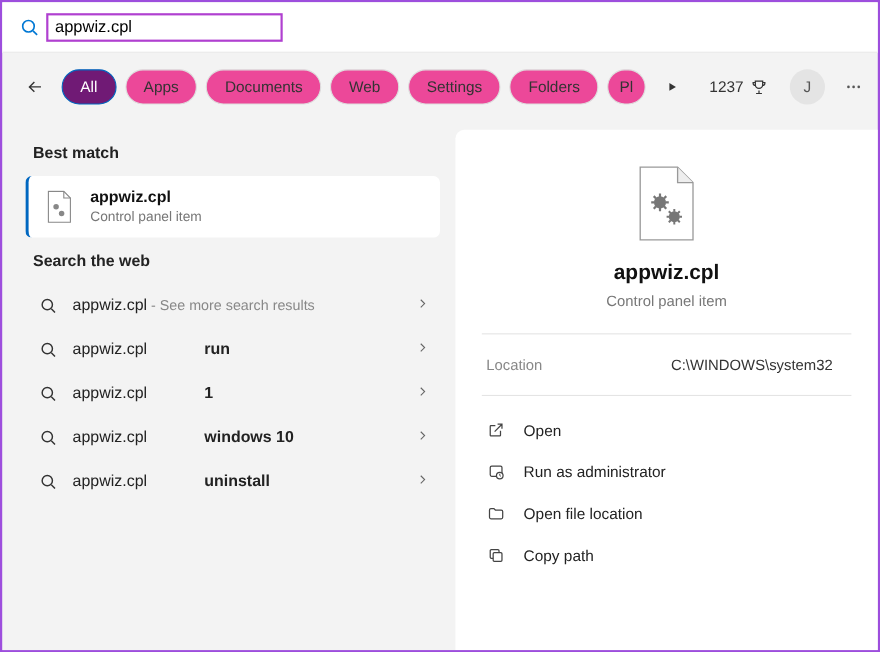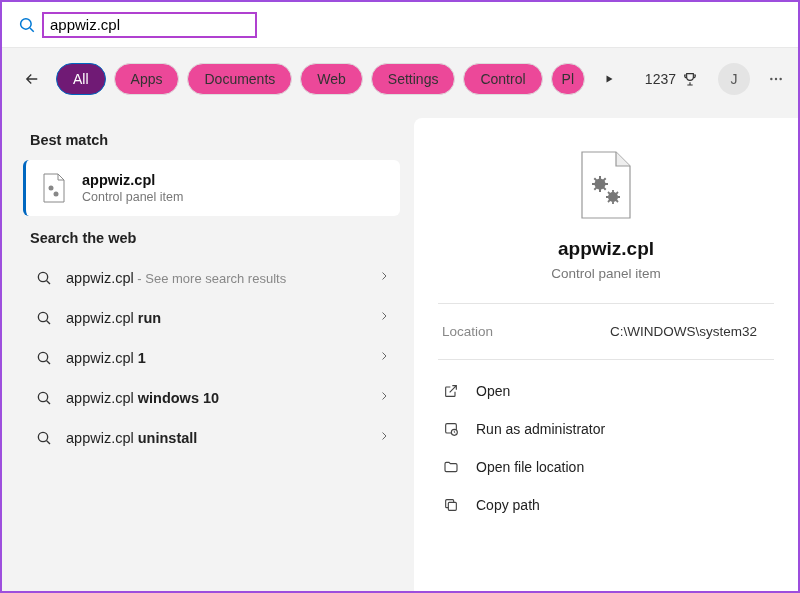--- a/index.html
+++ b/index.html
@@ -28,21 +28,21 @@
   .section-title { font-size: 14.5px; font-weight: 600; color: #222; margin: 14px 0 12px 4px; }
   
   .best-match { background: #fff; border-radius: 6px; padding: 12px 14px; display: flex; align-items: center; gap: 14px; border-left: 3px solid #0067c0; margin-left: -3px; }
   .bm-icon { width: 28px; height: 28px; display: flex; align-items: center; justify-content: center; }
   .bm-text { display: flex; flex-direction: column; }
   .bm-title { font-size: 14.5px; font-weight: 600; color: #111; }
   .bm-sub { font-size: 12.5px; color: #777; margin-top: 2px; }
   
   .web-item { display: flex; align-items: flex-start; padding: 12px 10px; gap: 14px; cursor: pointer; border-radius: 4px; }
   .web-text { flex: 1; font-size: 14.5px; color: #222; }
-  .web-text .bold { font-weight: 600; }
+  .web-text .bold { font-weight: 600; margin-left: 48px; }
   .web-text .muted { color: #888; font-size: 13px; }
   .chev { color: #666; }
   
   .detail-icon { align-self: center; margin: 8px 0 18px; }
   .detail-title { text-align: center; font-size: 19px; font-weight: 600; color: #111; }
   .detail-sub { text-align: center; font-size: 13.5px; color: #777; margin-top: 6px; margin-bottom: 22px; }
   
   .divider { height: 1px; background: #e4e4e4; }
   
   .loc-row { display: flex; padding: 20px 4px; font-size: 13.5px; gap: 48px; }
@@ -74,21 +74,21 @@
   <div class="back-btn">
     <svg width="18" height="18" viewBox="0 0 24 24" fill="none" stroke="#333" stroke-width="1.7">
         <path d="M19 12H5M11 6l-6 6 6 6"></path>
       </svg>
   </div>
   <div class="pill active">All</div>
   <div class="pill">Apps</div>
   <div class="pill">Documents</div>
   <div class="pill">Web</div>
   <div class="pill">Settings</div>
-  <div class="pill">Control</div>
+  <div class="pill">Folders</div>
   <div class="pill pill-short">Pl</div>
   <div class="arrow-more">
     <svg width="12" height="12" viewBox="0 0 24 24" fill="#333">
         <path d="M7 5v14l12-7z"></path>
       </svg>
   </div>
   <div class="spacer"></div>
   <div class="points">
     <span>1237</span>
     <span>

